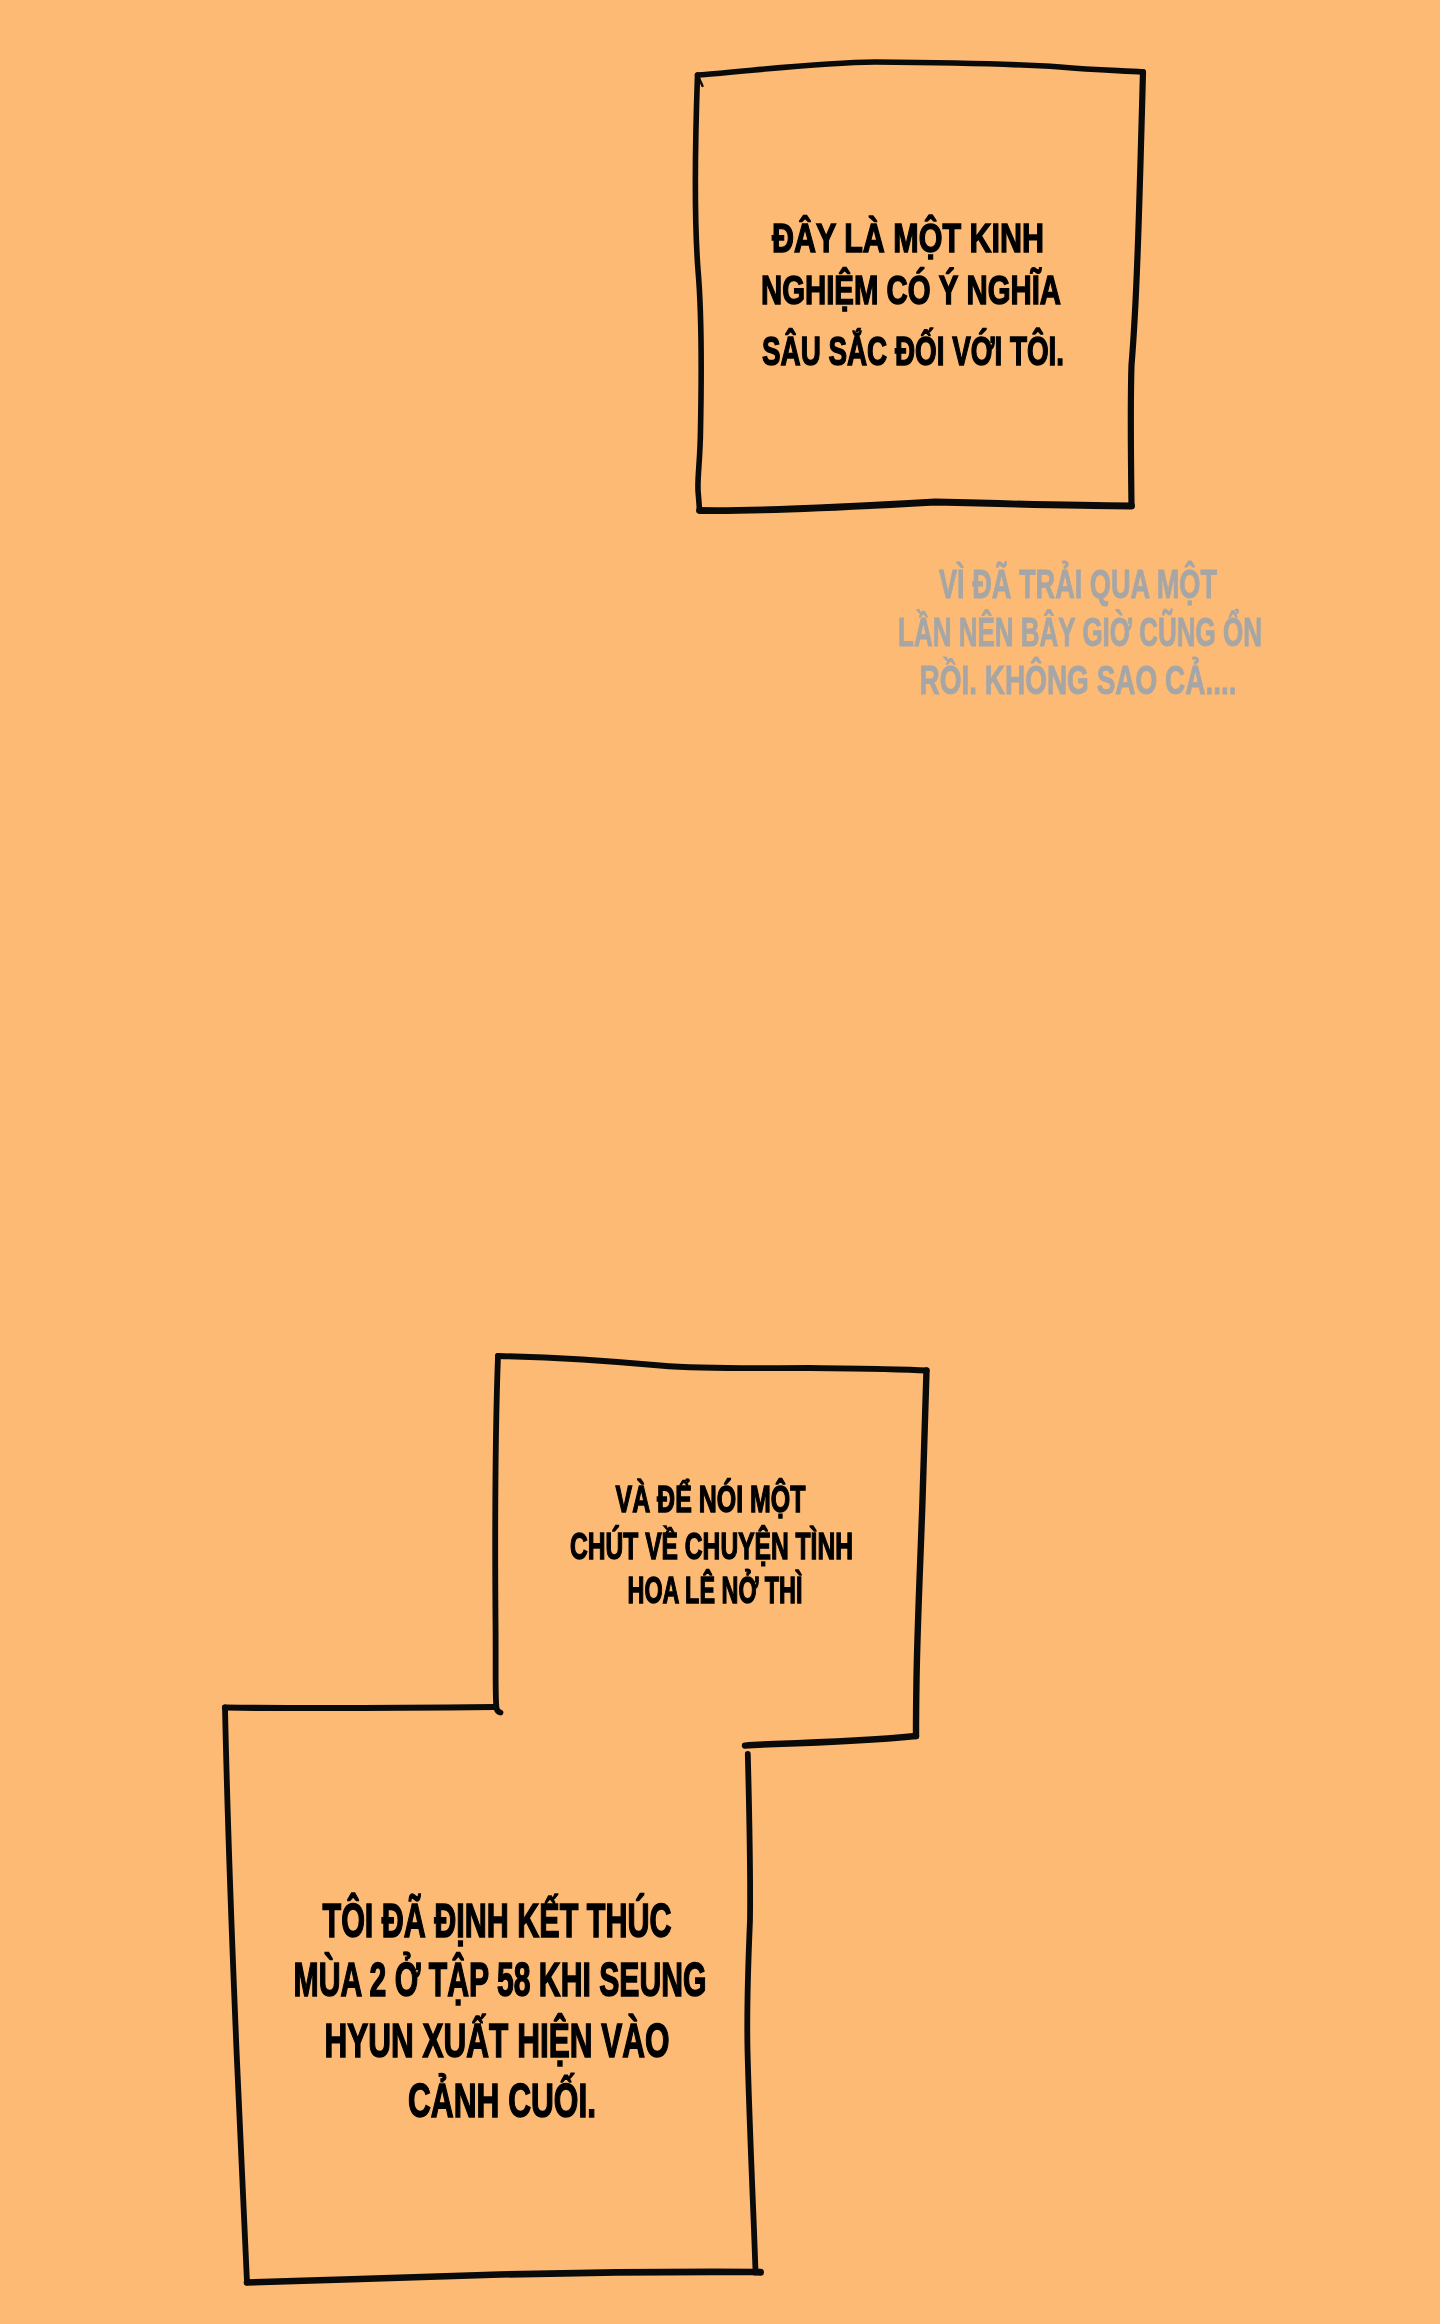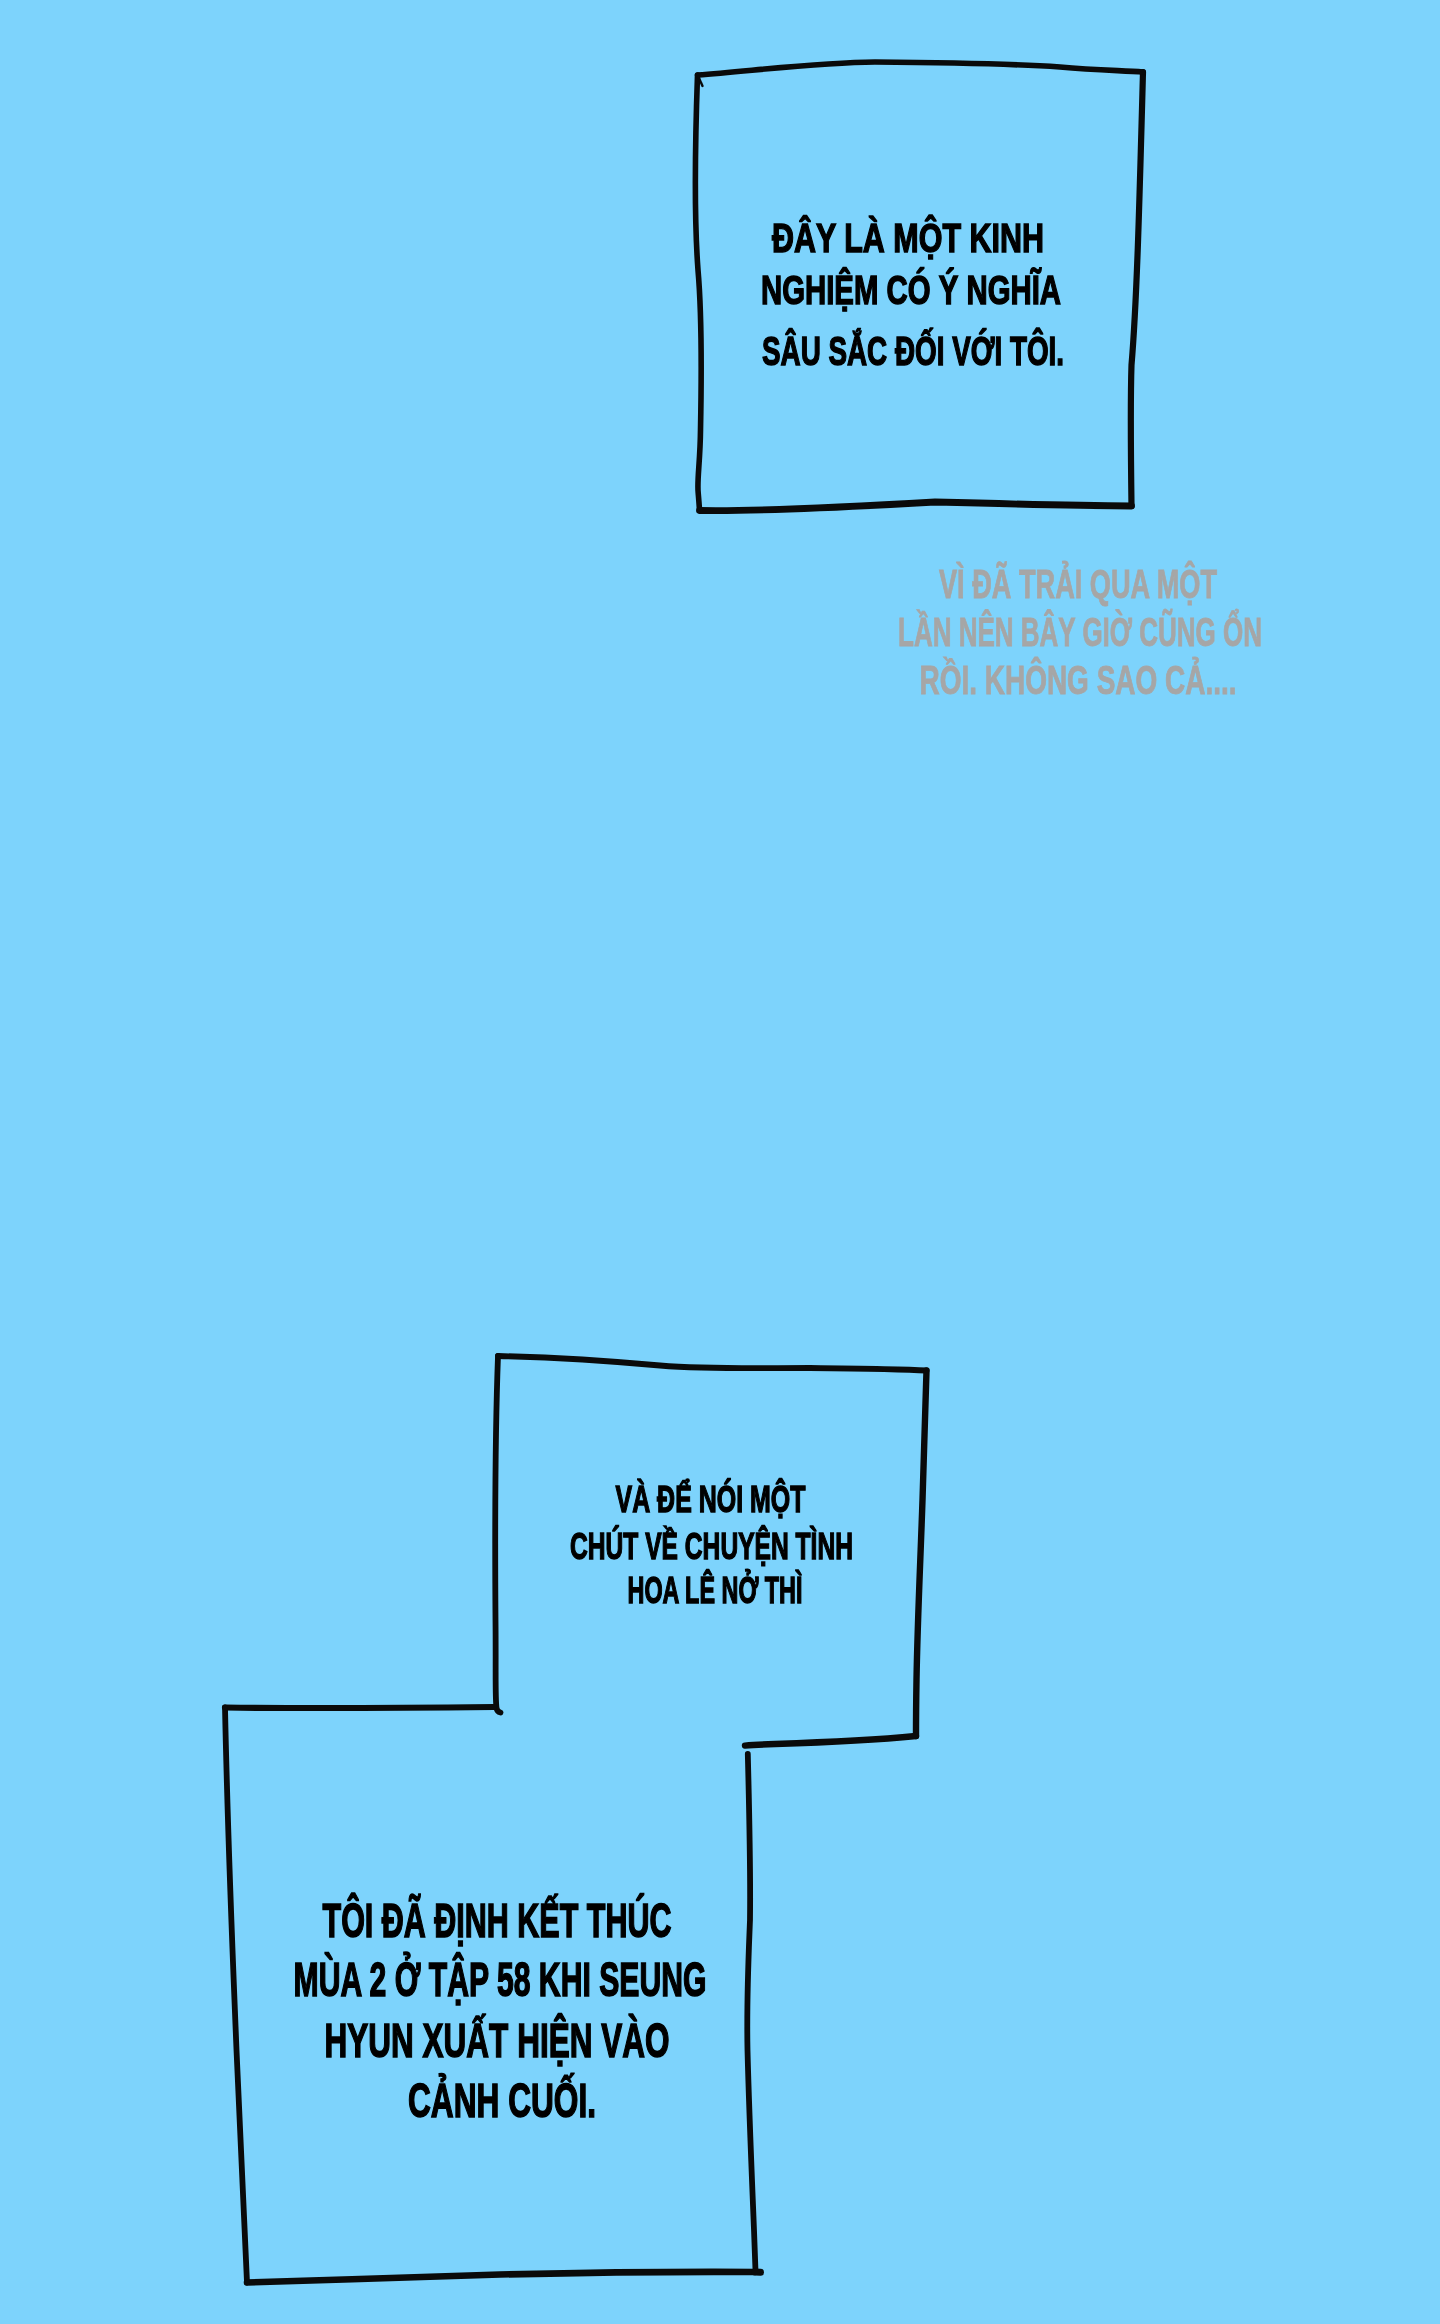--- a/index.html
+++ b/index.html
@@ -1,16 +1,16 @@
 <!DOCTYPE html>
 <html><head>
 <meta charset="utf-8">
 <style>
   html,body{margin:0;padding:0;background:#ffffff;}
-  .page{position:relative;width:1440px;height:2324px;background:#7dd3fc;overflow:hidden;
+  .page{position:relative;width:1440px;height:2324px;background:#fdba74;overflow:hidden;
         font-family:"Liberation Sans", sans-serif;}
   svg{position:absolute;left:0;top:0;}
   text{font-family:"Liberation Sans", sans-serif;font-weight:bold;}
 </style>
 </head>
 <body>
 
 <div class="page">
 <svg width="1440" height="2324" viewBox="0 0 1440 2324">
 

